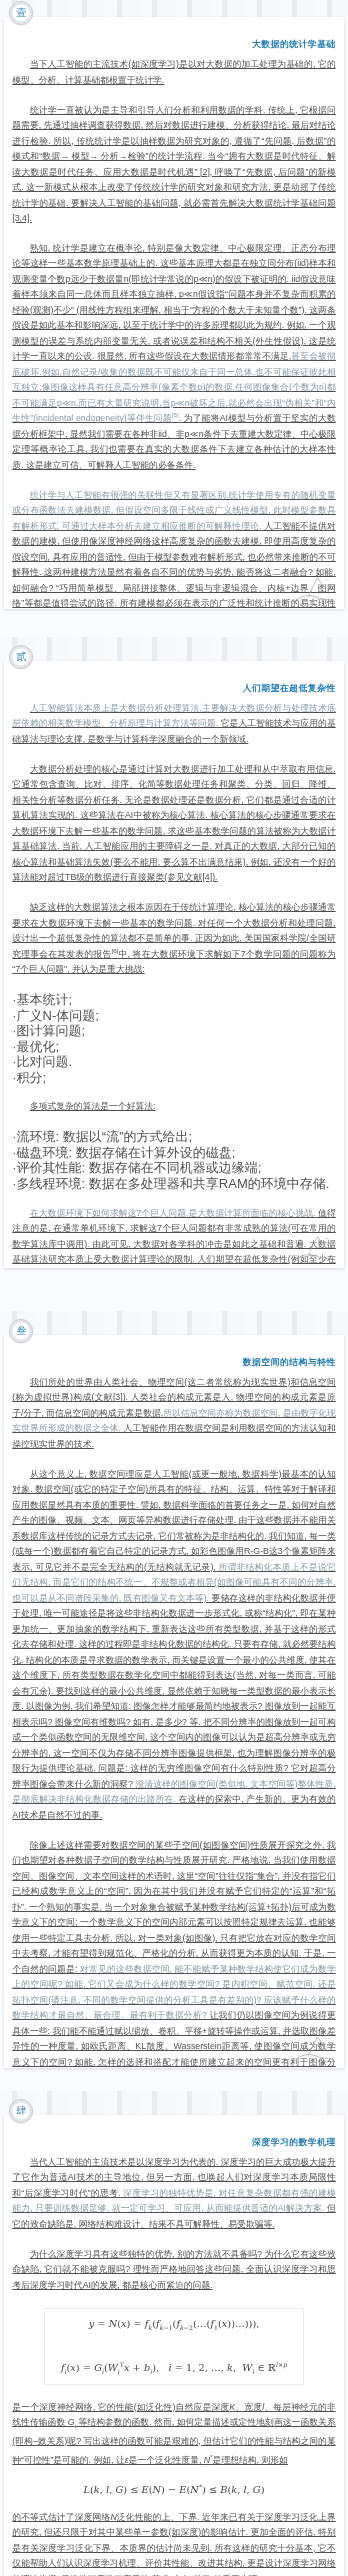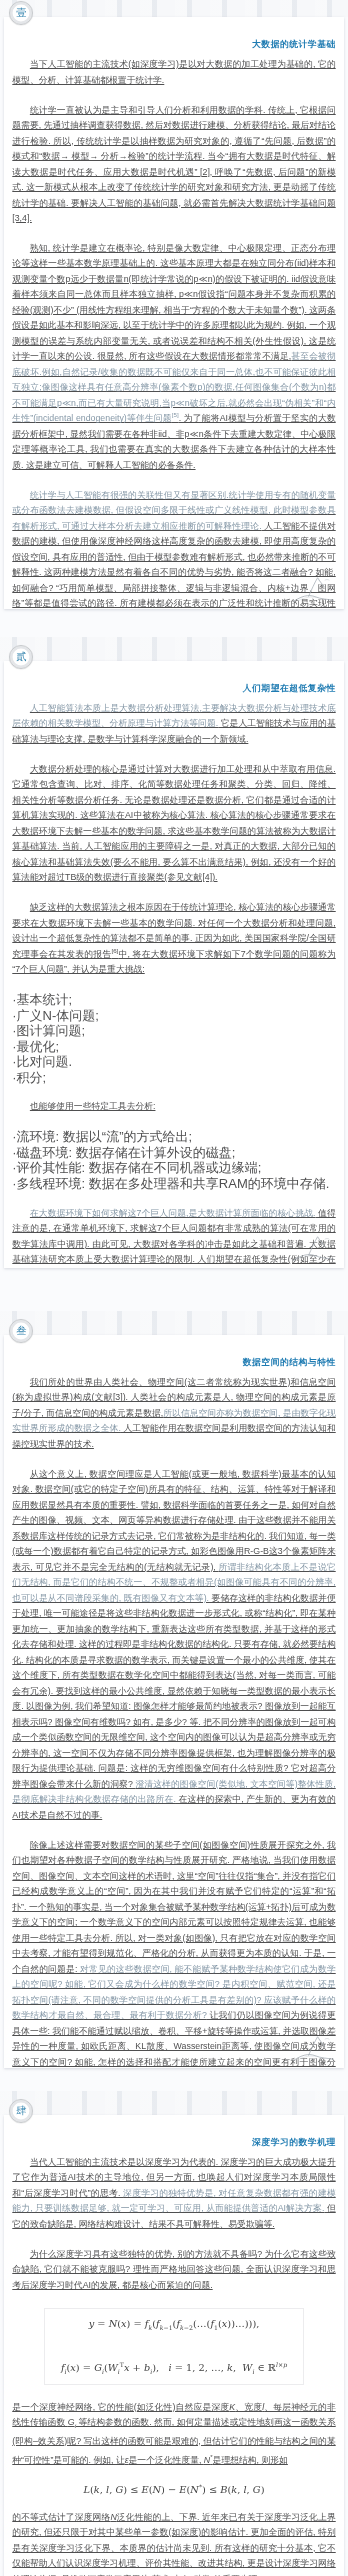--- a/index.html
+++ b/index.html
@@ -104,21 +104,21 @@
         <p class="para"><span class="seg">大数据分析处理的核心是通过计算对大数据进行加工处理和从中萃取有用信息. 它通常包含查询、比对、排序、化简等数据处理任务和聚类、分类、回归、降维、相关性分析等数据分析任务. 无论是数据处理还是数据分析, 它们都是通过合适的计算机算法实现的. 这些算法在AI中被称为核心算法. 核心算法的核心步骤通常要求在大数据环境下去解一些基本的数学问题, 求这些基本数学问题的算法被称为大数据计算基础算法. 当前, 人工智能应用的主要障碍之一是, 对真正的大数据, 大部分已知的核心算法和基础算法失效(要么不能用, 要么算不出满意结果), 例如, 还没有一个好的算法能对超过TB级的数据进行直接聚类(参见文献[4]).</span></p>
         <p class="para"><span class="seg">缺乏这样的大数据算法之根本原因在于传统计算理论, 核心算法的核心步骤通常要求在大数据环境下去解一些基本的数学问题. 对任何一个大数据分析和处理问题, 设计出一个超低复杂性的算法都不是简单的事. 正因为如此, 美国国家科学院/全国研究理事会在其发表的报告</span><sup class="seg">[6]</sup><span class="seg">中, 将在大数据环境下求解如下7个数学问题的问题称为 “7个巨人问题”, 并认为是重大挑战:</span></p>
         <div class="list">
           <p class="li">·基本统计;</p>
           <p class="li">·广义N-体问题;</p>
           <p class="li">·图计算问题;</p>
           <p class="li">·最优化;</p>
           <p class="li">·比对问题.</p>
           <p class="li">·积分;</p>
         </div>
-        <p class="para"><span class="seg">也能够使用一些特定工具去分析:</span></p>
+        <p class="para"><span class="seg">多项式复杂的算法是一个好算法:</span></p>
         <div class="list">
           <p class="li">·流环境: 数据以“流”的方式给出;</p>
           <p class="li">·磁盘环境: 数据存储在计算外设的磁盘;</p>
           <p class="li">·评价其性能: 数据存储在不同机器或边缘端;</p>
           <p class="li">·多线程环境: 数据在多处理器和共享RAM的环境中存储.</p>
         </div>
         <p class="para"><span class="seg em">在大数据环境下如何求解这7个巨人问题,是大数据计算所面临的核心挑战.</span><span class="seg"> 值得注意的是, 在通常单机环境下, 求解这7个巨人问题都有非常成熟的算法(可在常用的数学算法库中调用). 由此可见, 大数据对各学科的冲击是如此之基础和普遍. 大数据基础算法研究本质上受大数据计算理论的限制. 人们期望在超低复杂性(例如至少在线性复杂性及以下)水平上寻找解决问题的算法. 然而, 当我们准备放弃“多项式复杂的算法是一个好算法”这样的传统观念时, 猛然发现: 未来的路在何方?</span></p>
         <svg class="wm" viewBox="0 0 88 62" xmlns="http://www.w3.org/2000/svg">
           <path d="M34 46 C40 33 46 19 52 9 C56 15 61 22 66 28" fill="none" stroke="#a9b1b8" stroke-width="1.6"></path>
           <path d="M52 9 C54 14 57 18 61 22" fill="none" stroke="#c6ccd1" stroke-width="1"></path>

